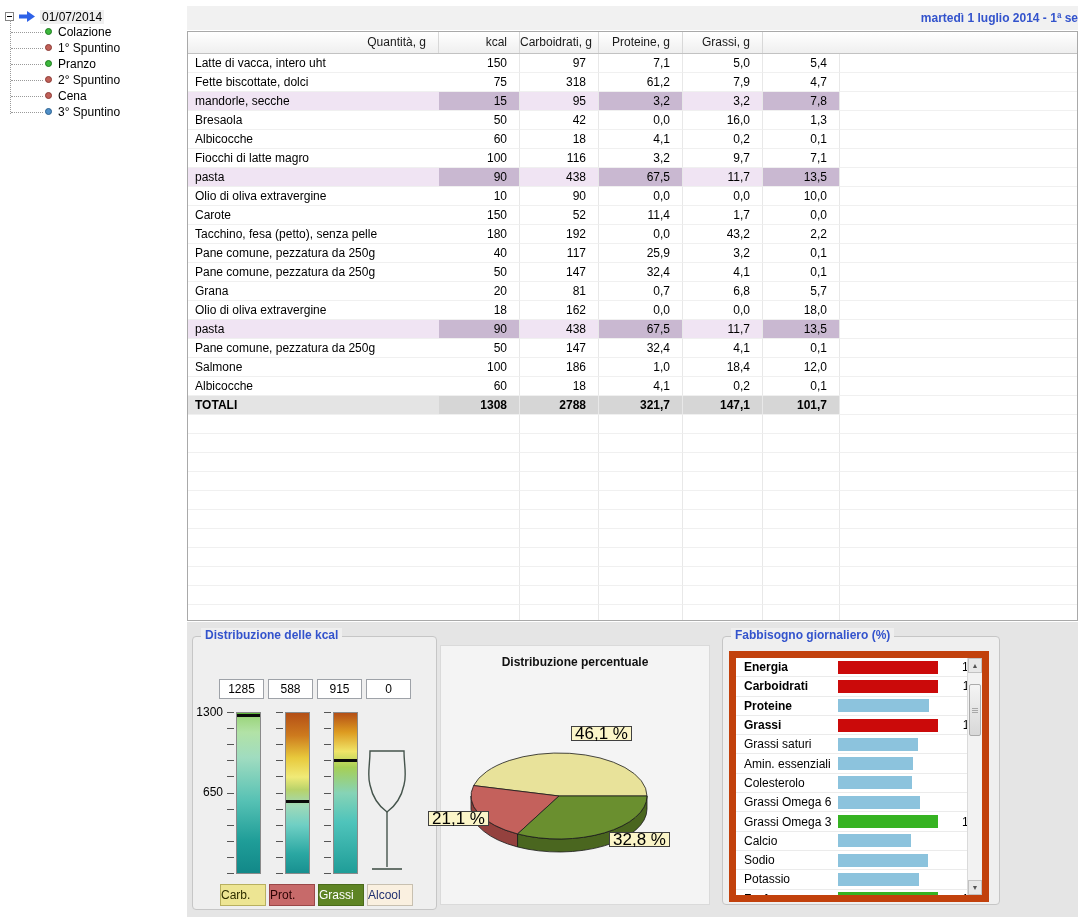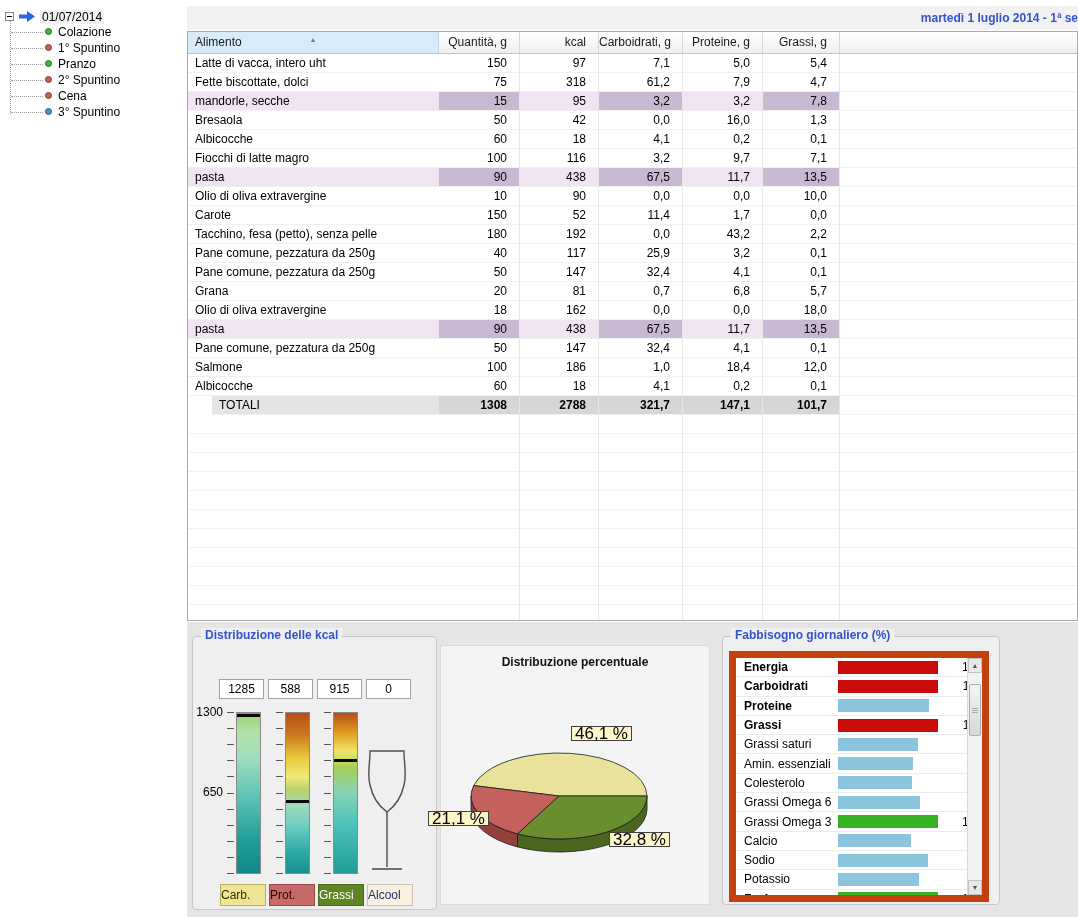--- a/index.html
+++ b/index.html
@@ -38,21 +38,21 @@
     font-size:7px; color:#5580A0; }
   .trow { height:19px; }
   .tc { line-height:19px; overflow:hidden; white-space:nowrap; }
   .trow .tc { border-bottom:1px solid #F0F0F0; }
   .trow .tc.name { padding-left:7px; }
   .trow .tc.num { text-align:right; padding-right:12px; border-right:1px solid #E8E8E8; }
   .trow .tc.rest { border-right:none; }
   .trow .tc.num:first-of-type { border-left:none; }
   .hl-light { background:#F0E4F3; }
   .hl-dark { background:#C9B8D1; }
-  .trow.totals .tc.name { background:#E4E4E4; font-weight:normal;margin-left:24px; }
+  .trow.totals .tc.name { background:#E4E4E4; font-weight:bold; }
   .trow.totals .tc.num { background:#D6D6D6; font-weight:bold; }
 
   
   .bottom { position:absolute; left:0; top:622px; width:891px; height:295px; background:#e5e5e5; }
   .groupbox { position:absolute; border:1px solid #C6C6C6; border-radius:4px; background:#EFEFEF; }
   .groupbox > .legend { position:absolute; top:-9px; left:8px; background:#EFEFEF; padding:0 4px;
     color:#3353CC; font-weight:bold; }
 
   
   .kcal-box { left:5px; top:14px; width:245px; height:274px; }
@@ -149,21 +149,20 @@
 </aside>
 
 <div class="main">
 
   <div class="top-band">
     <span class="date-label">martedì 1 luglio 2014 - 1ª se</span>
   </div>
 
   <div class="table-panel">
     <div class="thead">
-        <div class="tc name">Alimento<span class="sort-glyph">▲</span></div>
         <div class="tc num">Quantità, g</div>
         <div class="tc num">kcal</div>
         <div class="tc num">Carboidrati, g</div>
         <div class="tc num">Proteine, g</div>
         <div class="tc num">Grassi, g</div>
         <div class="tc rest"></div>
       </div>
     <div>
         <div class="trow">
           <div class="tc name">Latte di vacca, intero uht</div>

